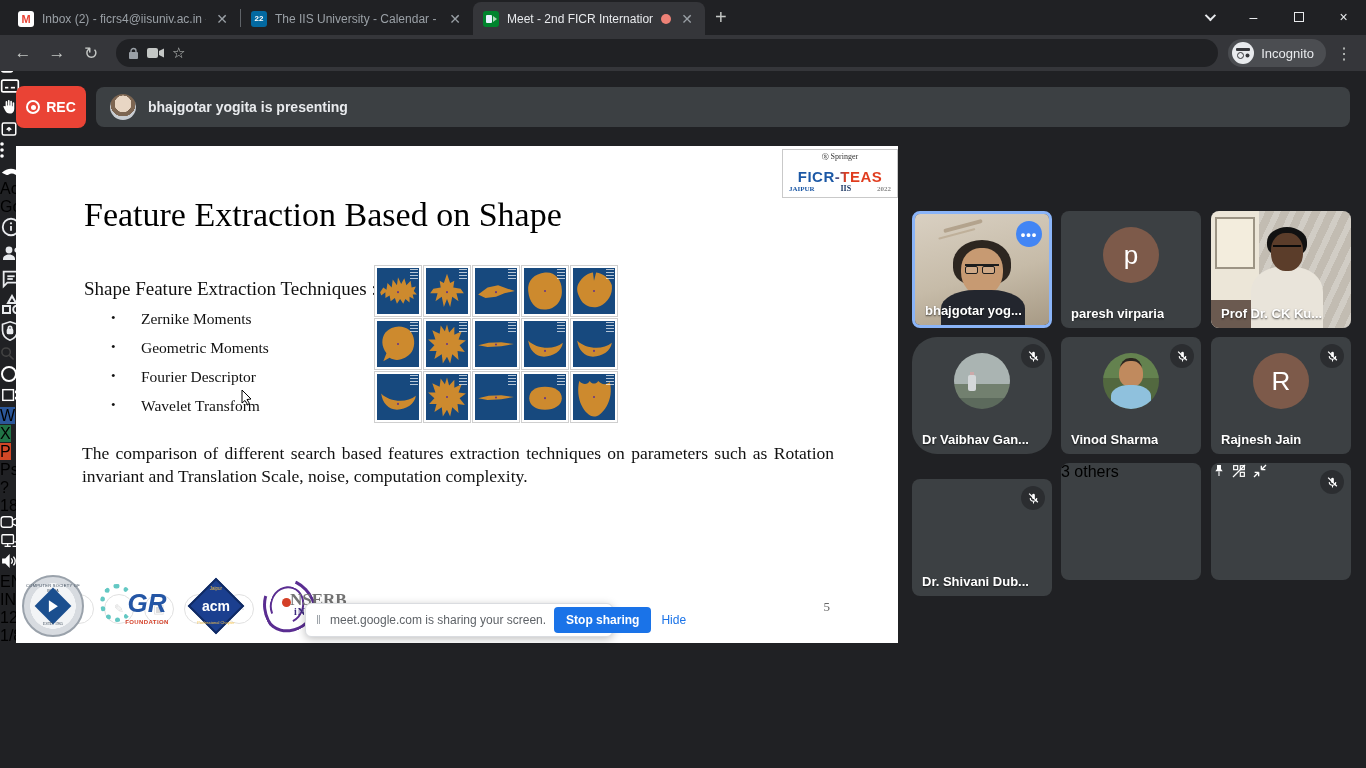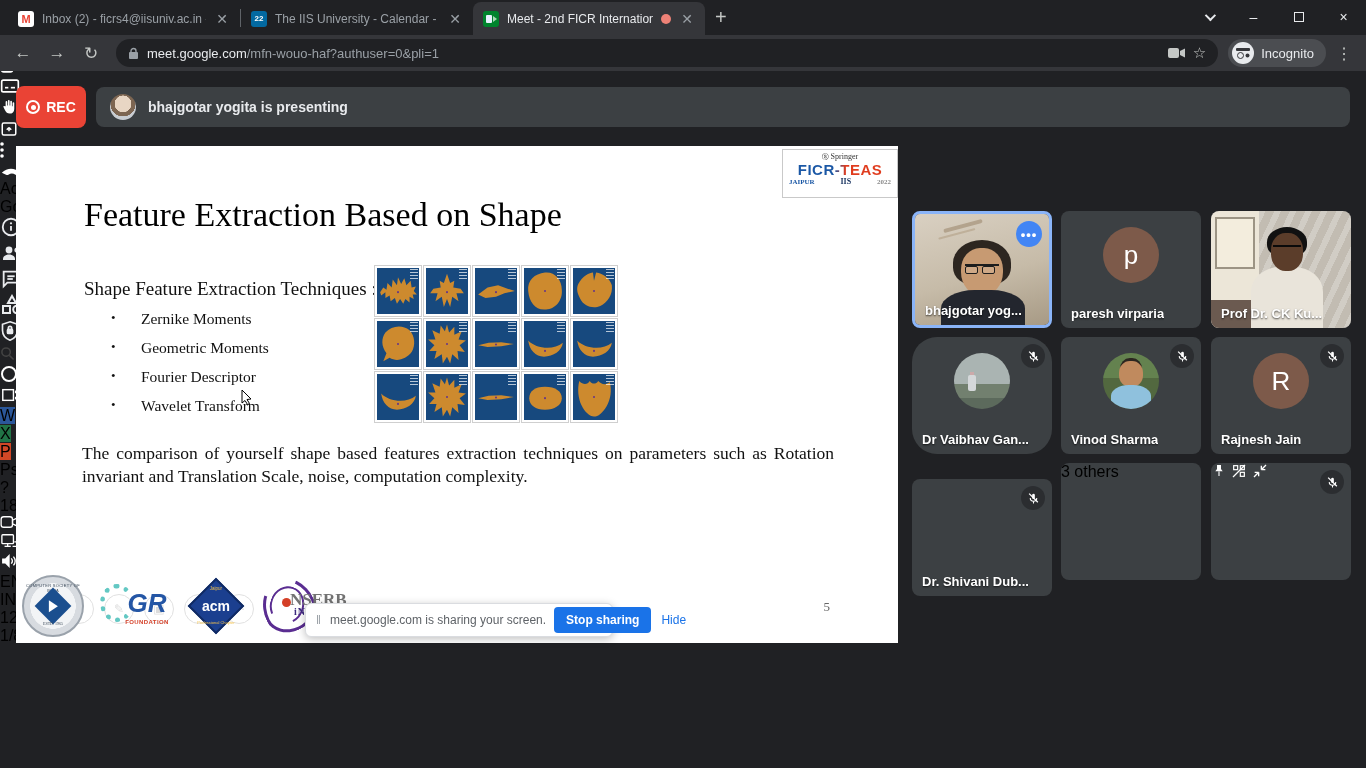--- a/index.html
+++ b/index.html
@@ -47,21 +47,21 @@
   .recpill .ring::before { content:""; width:5px; height:5px; background:#fff; border-radius:50%; }
   .present-banner { position:absolute; left:96px; top:87px; width:1254px; height:40px; background:#3c4043; border-radius:8px; display:flex; align-items:center; gap:12px; padding:0 14px; }
   .pb-avatar { width:26px; height:26px; border-radius:50%; background:radial-gradient(circle at 50% 38%, #e8d6c4 0 40%, #7d6652 41% 60%, #c9cdd2 61%); }
   .pb-text { color:#e8eaed; font-size:14px; font-weight:bold; }
 
   
   .slide { position:absolute; left:16px; top:146px; width:882px; height:497px; background:#fff; font-family:"Liberation Serif", serif; color:#111; }
   .ficr-logo { position:absolute; right:0; top:3px; width:116px; height:49px; background:#fff; border:1px solid #c9c9c9; text-align:center; line-height:1; padding-top:3px; }
   .ficr-spr { font-size:8px; color:#333; font-family:"Liberation Serif", serif; }
   .ficr-spr::before { content:"\24E2  "; font-size:7px; }
-  .ficr-name { font-size:15px; font-weight:bold; font-family:"Liberation Sans", sans-serif; background:linear-gradient(90deg,#1a57a5 0 45%, #e03c1e 55%); -webkit-background-clip:text; background-clip:text; color:transparent; letter-spacing:.5px; margin-top:1px; }
+  .ficr-name { font-size:15px; font-weight:bold; font-family:"Liberation Sans", sans-serif; background:linear-gradient(90deg,#1a57a5 0 45%, #e03c1e 55%); -webkit-background-clip:text; background-clip:text; color:transparent; letter-spacing:.5px; margin-top:8px; }
   .ficr-row { display:flex; justify-content:space-between; padding:1px 6px 0; font-size:7px; color:#1a57a5; font-weight:bold; align-items:center; }
   .ficr-row .yr { color:#8a8a8a; }
   .ficr-row .iis { color:#16315e; font-weight:bold; font-size:8px; }
   .slide-title { position:absolute; left:68px; top:50px; font-size:34px; color:#000; }
   .slide-sub { position:absolute; left:68px; top:132px; font-size:19px; }
   .slide-bullets { position:absolute; left:95px; top:164px; list-style:none; }
   .slide-bullets li { font-size:15.5px; margin-bottom:11px; display:flex; }
   .slide-bullets li::before { content:"\2022"; width:30px; font-size:13px; }
   .cursor-arrow { position:absolute; left:225px; top:243px; }
   .shape-grid { position:absolute; left:359px; top:120px; width:244px; display:grid; grid-template-columns:repeat(5,46px); grid-auto-rows:50px; gap:3px 3px; }
@@ -246,21 +246,20 @@
 
 <div class="toolbar">
   <div class="navbtn">←</div>
   <div class="navbtn">→</div>
   <div class="navbtn">↻</div>
   <div class="urlbar">
     <svg class="lock" width="11" height="13" viewBox="0 0 11 13">
         <rect x="1" y="5" width="9" height="7" rx="1" fill="#9aa0a6"></rect>
         <path d="M3 5V4a2.5 2.5 0 0 1 5 0v1" fill="none" stroke="#9aa0a6" stroke-width="1.4"></path>
       </svg>
-    <span class="urltext"><span>meet.google.com</span><span class="path">/mfn-wouo-haf?authuser=0&amp;pli=1</span></span>
     <span class="urlicon">
       <svg width="17" height="12" viewBox="0 0 17 12">
           <rect x="0" y="1" width="11" height="10" rx="2" fill="#c4c7c5"></rect>
           <path d="M12 4l5-2.5v9L12 8z" fill="#c4c7c5"></path>
         </svg>
     </span>
     <span class="urlicon">☆</span>
   </div>
   <div class="incog">
     <span class="incog-ic"></span>
@@ -387,21 +386,21 @@
         </svg>
       </div>
       <div class="shape-cell" style="background: rgb(23, 73, 126);">
         <svg viewBox="0 0 40 40" preserveAspectRatio="none">
           <path d="M6,6 C10,10 14,9 16,6 C18,9 22,9 24,6 C27,9 31,10 35,7 C37,14 36,22 32,28 C28,34 24,37 20,37 C16,37 11,33 8,27 C5,21 4,13 6,6 Z" fill="#CD8A2E"></path>
           <circle cx="20" cy="20" r="0.9" fill="#5B2D8F"></circle>
         </svg>
       </div>
     </div>
 
-  <div class="slide-para">The comparison of yourself shape based features extraction techniques on parameters such as Rotation invariant and Translation Scale, noise, computation complexity.</div>
+  <div class="slide-para">The comparison of different search based features extraction techniques on parameters such as Rotation invariant and Translation Scale, noise, computation complexity.</div>
 
   <div class="ghost-controls">
     <span class="gc">‹</span>
       <span class="gc">›</span>
       <span class="gc">✎</span>
       <span class="gc">▣</span>
       <span class="gc">⊕</span>
       <span class="gc">⋯</span>
   </div>
 

